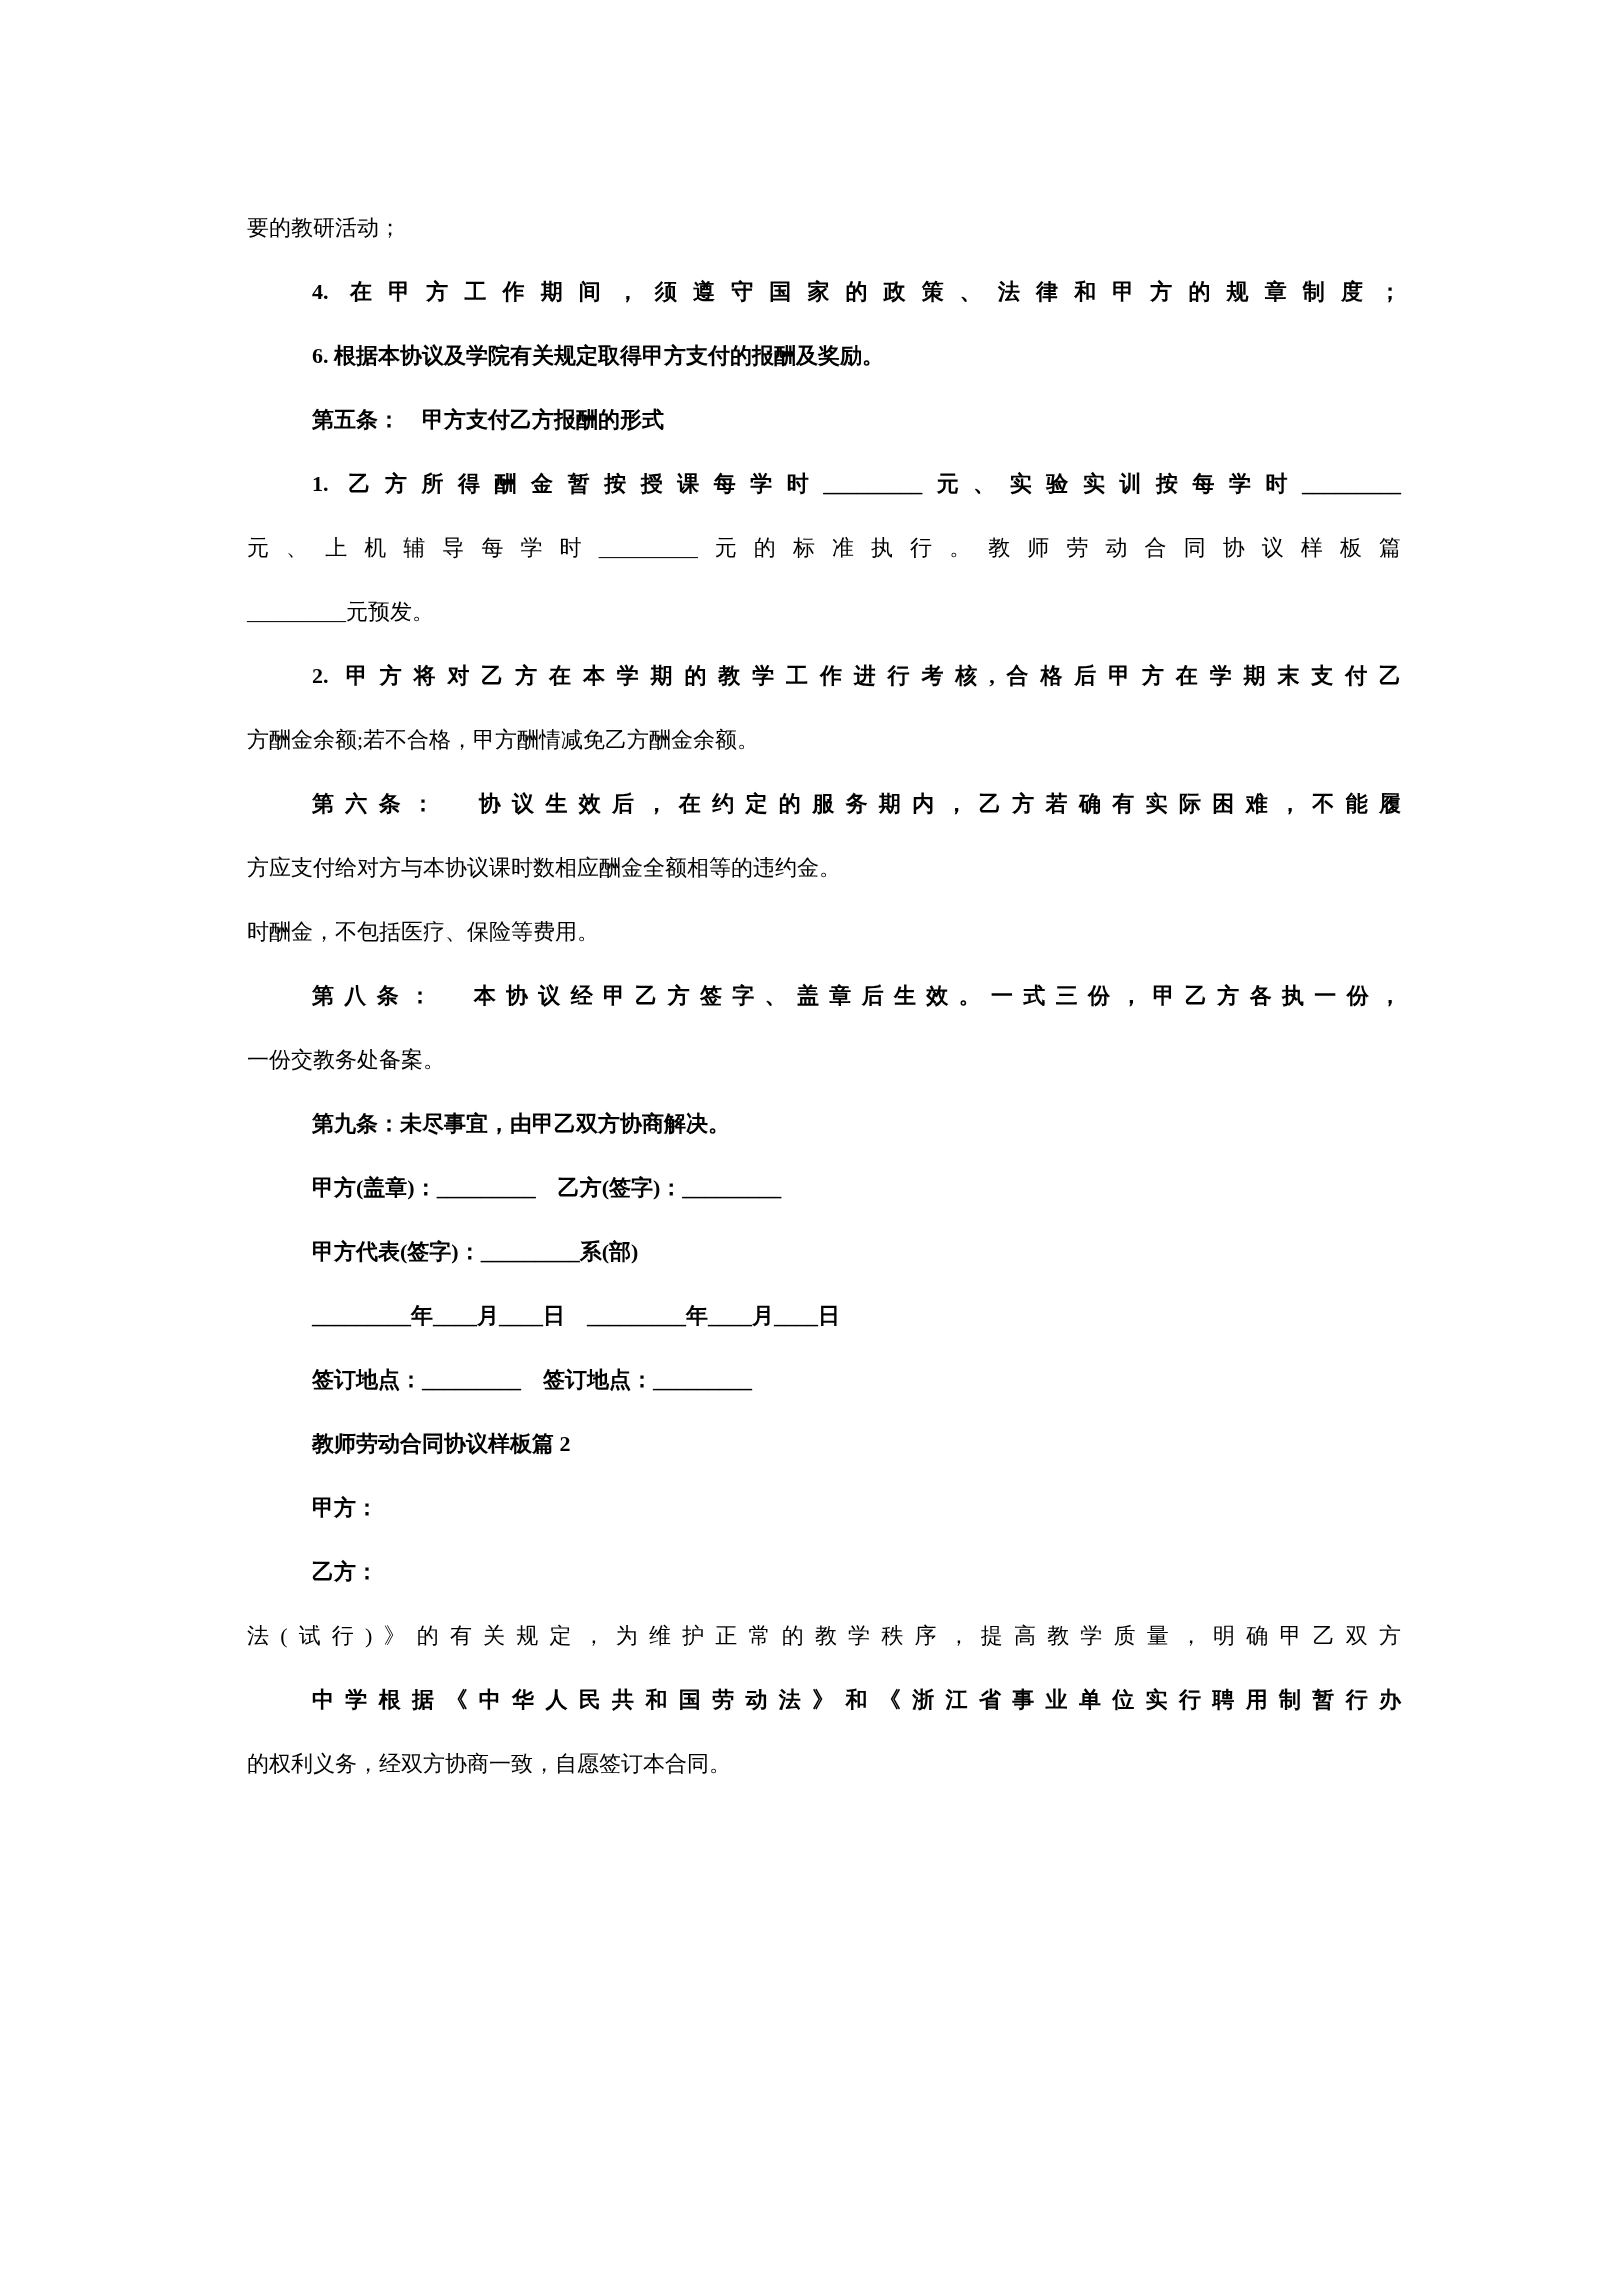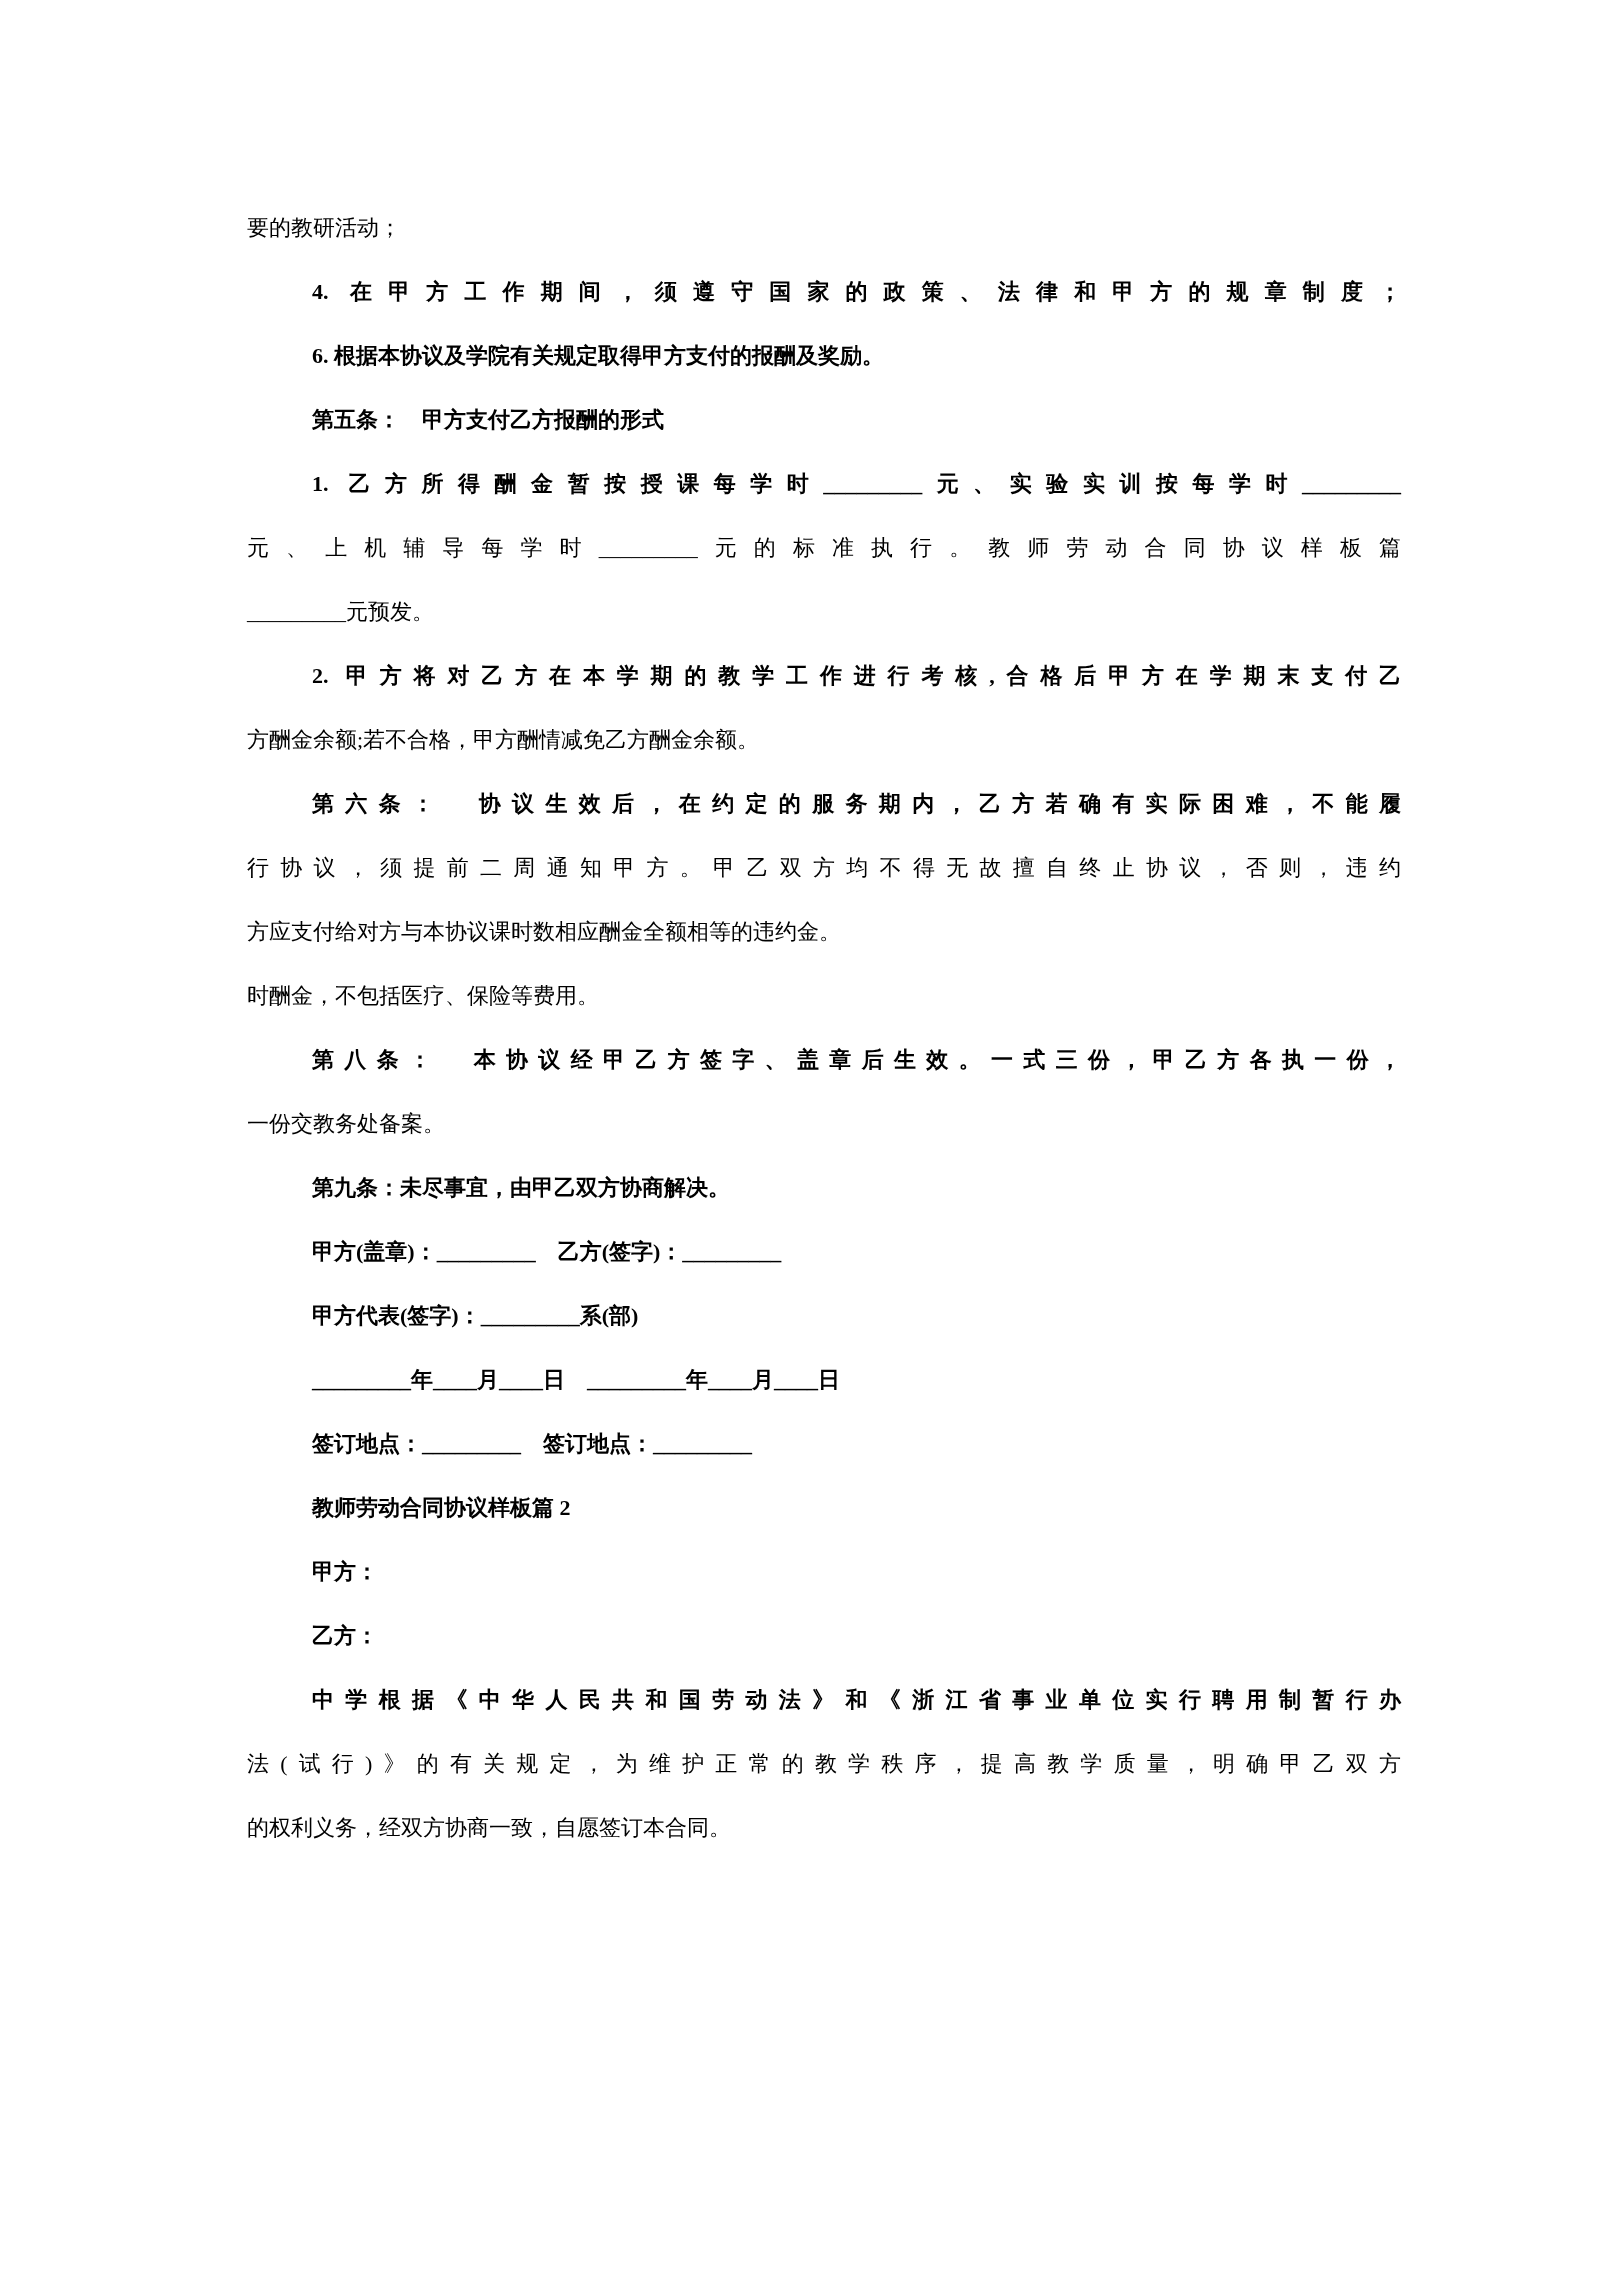--- a/index.html
+++ b/index.html
@@ -48,30 +48,29 @@
   <div class="line">要的教研活动；</div>
   <div class="line ind j">4. 在甲方工作期间，须遵守国家的政策、法律和甲方的规章制度；</div>
   <div class="line ind">6. 根据本协议及学院有关规定取得甲方支付的报酬及奖励。</div>
   <div class="line ind">第五条：　甲方支付乙方报酬的形式</div>
   <div class="line ind j">1. 乙方所得酬金暂按授课每学时_________元、实验实训按每学时_________</div>
   <div class="line j">元、上机辅导每学时_________元的标准执行。教师劳动合同协议样板篇</div>
   <div class="line">_________元预发。</div>
   <div class="line ind j">2. 甲方将对乙方在本学期的教学工作进行考核,合格后甲方在学期末支付乙</div>
   <div class="line">方酬金余额;若不合格，甲方酬情减免乙方酬金余额。</div>
   <div class="line ind j">第六条：　协议生效后，在约定的服务期内，乙方若确有实际困难，不能履</div>
-  <div class="line j">行协议，须提前二周通知甲方。甲乙双方均不得无故擅自终止协议，否则，违约</div>
   <div class="line">方应支付给对方与本协议课时数相应酬金全额相等的违约金。</div>
   <div class="line">时酬金，不包括医疗、保险等费用。</div>
   <div class="line ind j">第八条：　本协议经甲乙方签字、盖章后生效。一式三份，甲乙方各执一份，</div>
   <div class="line">一份交教务处备案。</div>
   <div class="line ind">第九条：未尽事宜，由甲乙双方协商解决。</div>
   <div class="line ind">甲方(盖章)：_________　乙方(签字)：_________</div>
   <div class="line ind">甲方代表(签字)：_________系(部)</div>
   <div class="line ind">_________年____月____日　_________年____月____日</div>
   <div class="line ind">签订地点：_________　签订地点：_________</div>
   <div class="line ind">教师劳动合同协议样板篇 2</div>
   <div class="line ind">甲方：</div>
   <div class="line ind">乙方：</div>
+  <div class="line j">法(试行)》的有关规定，为维护正常的教学秩序，提高教学质量，明确甲乙双方</div>
   <div class="line ind j">中学根据《中华人民共和国劳动法》和《浙江省事业单位实行聘用制暂行办</div>
-  <div class="line j">法(试行)》的有关规定，为维护正常的教学秩序，提高教学质量，明确甲乙双方</div>
   <div class="line">的权利义务，经双方协商一致，自愿签订本合同。</div>
 </div>
 
 
 </body></html>

